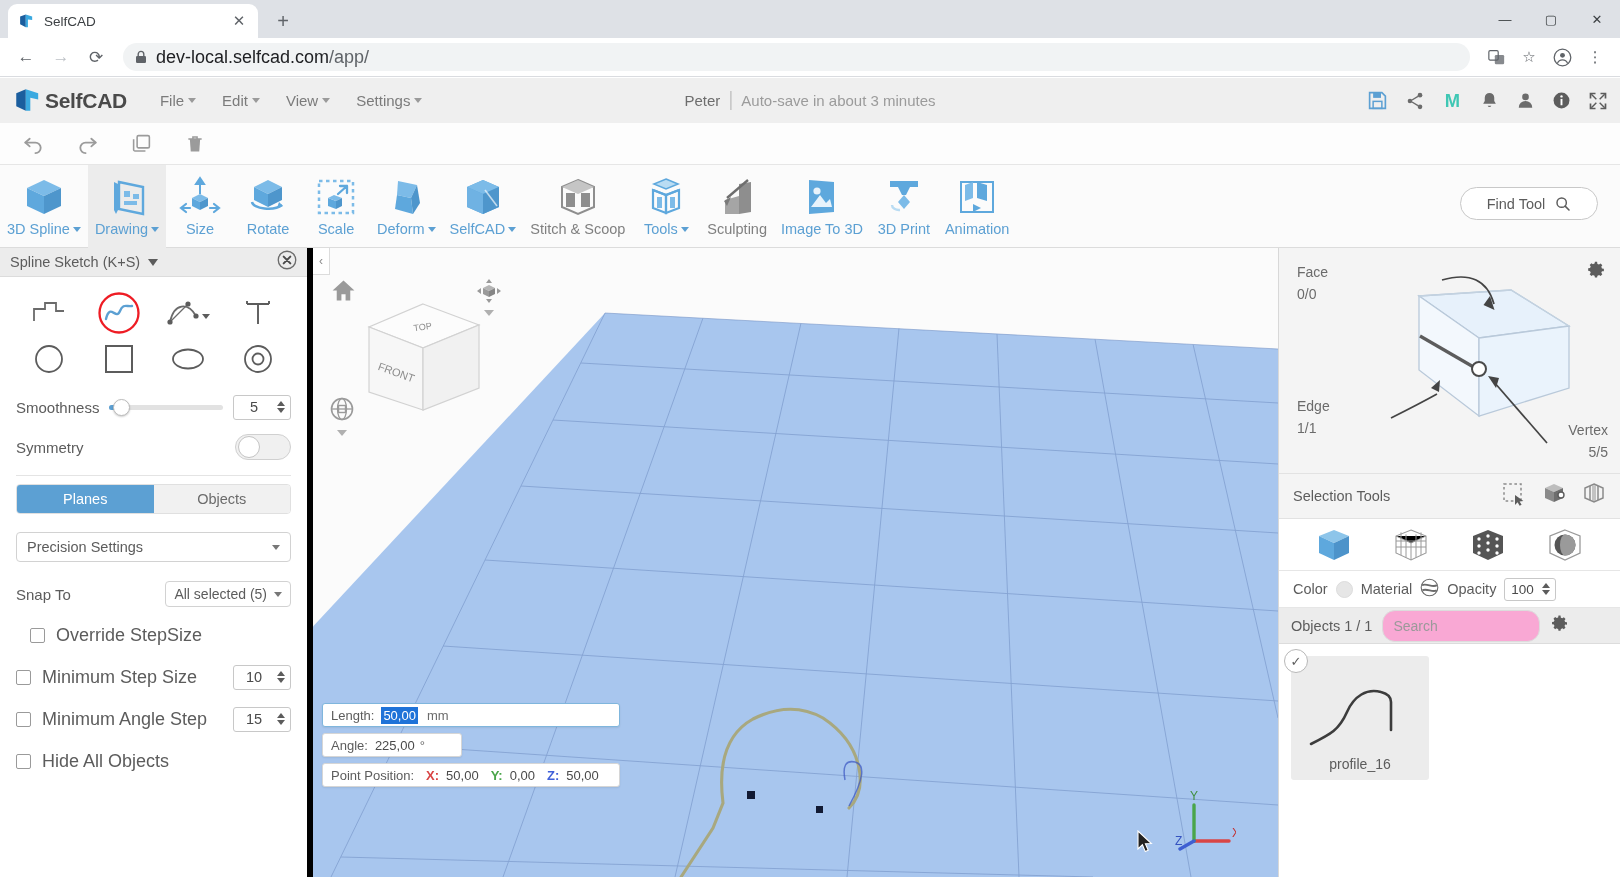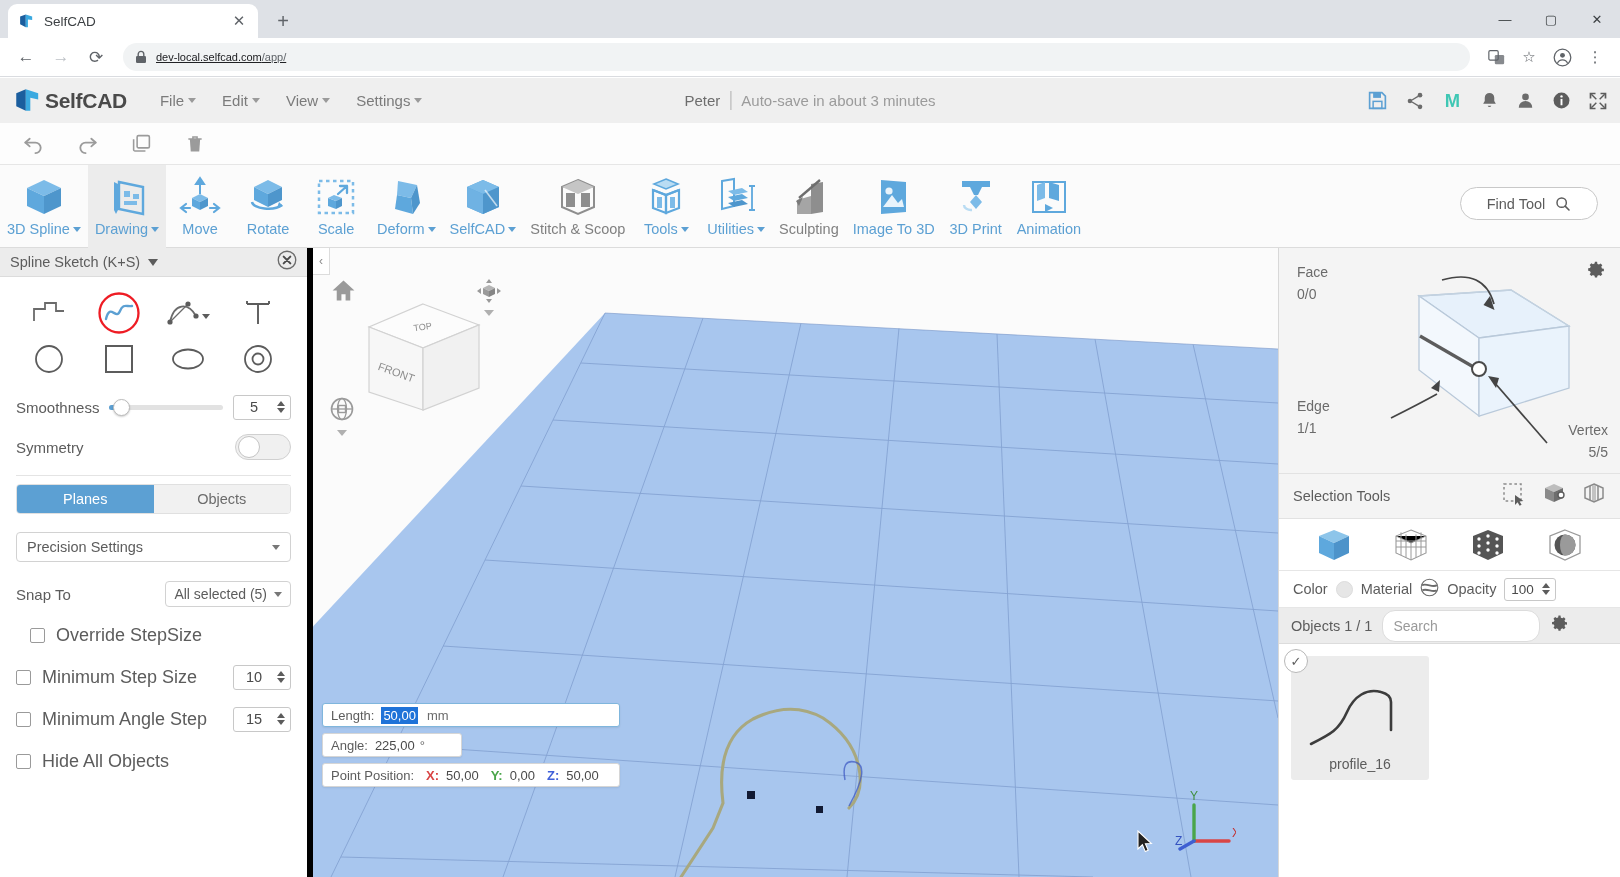--- a/index.html
+++ b/index.html
@@ -37,21 +37,21 @@
     background: #fff; display: flex; align-items: center; padding: 0 10px; gap: 3px;
     border-bottom: 1px solid #dadce0;
   }
   .nav-btn { width: 32px; height: 32px; display: flex; align-items: center;
     justify-content: center; color: #5f6368; font-size: 17px; cursor: pointer; }
   .nav-btn.disabled { color: #bdc1c6; }
   .omnibox {
     flex: 1; height: 28px; background: #f1f3f4; border-radius: 14px;
     margin: 0 8px; display: flex; align-items: center; padding: 0 12px; gap: 9px;
   }
-  .omnibox .url { font-size: 11px; color: #202124; text-decoration: underline; }
+  .omnibox .url { font-size: 18px; color: #202124; }
   .omnibox .url .dim { color: #5f6368; }
   .tb-icon { width: 30px; height: 30px; display: flex; align-items: center;
     justify-content: center; color: #5f6368; font-size: 15px; cursor: pointer; }
 
   
   .cad-header {
     position: absolute; top: 78px; left: 0; width: 1620px; height: 45px;
     background: #efefef; display: flex; align-items: center; padding: 0 14px;
   }
   .logo { display: flex; align-items: center; gap: 4px; margin-right: 20px; }
@@ -249,21 +249,21 @@
   .mode-ico { cursor: pointer; display: flex; align-items: center; }
   .cmo-row { height: 37px; display: flex; align-items: center; padding: 0 14px;
     gap: 8px; border-bottom: 1px solid #e6e6e6; background: #fff; }
   .cmo-lbl { font-size: 14.5px; color: #5c5c5c; }
   .color-dot { width: 17px; height: 17px; border-radius: 50%; background: #e6e6e6;
     border: 1px solid #dcdcdc; cursor: pointer; }
   .obj-head { height: 36px; background: #ececec; display: flex; align-items: center;
     padding: 0 12px; gap: 10px; border-bottom: 1px solid #dcdcdc; }
   .obj-count { font-size: 14.5px; color: #5c5c5c; white-space: nowrap; }
   .obj-search {
-    flex: 1; max-width: 158px; height: 27px; background: #ffffff; border-radius: 13px;
+    flex: 1; max-width: 158px; height: 27px; background: #f9a8d4; border-radius: 13px;
     border: 1px solid #dcdcdc; display: flex; align-items: center; padding: 15px 10px;
   }
   .obj-search input { border: 0; outline: 0; flex: 1; font-size: 14px; color: #5c5c5c;
     font-family: "Liberation Sans", sans-serif; background: transparent; }
   .obj-search input::placeholder { color: #9a9a9a; }
   .obj-list { padding: 12px; }
   .obj-card { width: 138px; background: #ececec; border-radius: 3px; padding: 8px;
     position: relative; cursor: pointer; }
   .obj-thumb { height: 92px; display: flex; align-items: center; justify-content: center; }
   .obj-check { position: absolute; left: -7px; top: -7px; width: 24px; height: 24px;
@@ -464,21 +464,21 @@
         <svg width="44" height="42" viewBox="0 0 44 42">
           <path d="M22 2 L26 8 H18 Z M22 8 V18" fill="#5ea8dd" stroke="#5ea8dd" stroke-width="2"></path>
           <path d="M22 18 L30 22 L22 26 L14 22 Z" fill="#7cbbe8"></path>
             <path d="M14 22 L22 26 L22 34 L14 30 Z" fill="#5ea8dd"></path>
             <path d="M30 22 L30 30 L22 34 L22 26 Z" fill="#4e96cc"></path>
           <path d="M8 36 L3 32 L8 28 M3 32 H12" fill="none" stroke="#5ea8dd" stroke-width="2.2" stroke-linecap="round"></path>
           <path d="M36 36 L41 32 L36 28 M41 32 H32" fill="none" stroke="#5ea8dd" stroke-width="2.2" stroke-linecap="round"></path>
         </svg>
       </div>
       <div class="tool-lbl">
-          <span>Move</span>
+          <span>Size</span>
         </div>
     </div>
 
     <div class="tool">
       <div class="tool-ico">
         <svg width="44" height="42" viewBox="0 0 44 42">
           <path d="M22 4 L36 11 L22 18 L8 11 Z" fill="#7cbbe8"></path>
             <path d="M8 11 L22 18 L22 31 L8 24 Z" fill="#5ea8dd"></path>
             <path d="M36 11 L36 24 L22 31 L22 18 Z" fill="#4e96cc"></path>
           <path d="M6 26a16 7 0 0 0 30 3" fill="none" stroke="#5ea8dd" stroke-width="2.4"></path>
@@ -559,35 +559,20 @@
           <rect x="13" y="21" width="5" height="11" fill="#7cbbe8"></rect>
             <rect x="26" y="21" width="5" height="11" fill="#7cbbe8"></rect>
         </svg>
       </div>
       <div class="tool-lbl">
           <span>Tools</span>
           <i class="caret-b"></i>
         </div>
     </div>
 
-    <div class="tool">
-      <div class="tool-ico">
-        <svg width="44" height="42" viewBox="0 0 44 42">
-          <path d="M8 5 L20 3 L20 30 L8 33 Z" fill="none" stroke="#5ea8dd" stroke-width="2"></path>
-          <path d="M14 15 L28 12 L34 16 L20 19 Z" fill="#7cbbe8"></path>
-          <path d="M14 21 L28 18 L34 22 L20 25 Z" fill="#5ea8dd"></path>
-          <path d="M14 27 L28 24 L34 28 L20 31 Z" fill="#4e96cc"></path>
-          <path d="M38 10 V34 M35 10h6 M35 34h6" fill="none" stroke="#5ea8dd" stroke-width="1.8"></path>
-        </svg>
-      </div>
-      <div class="tool-lbl">
-          <span>Utilities</span>
-          <i class="caret-b"></i>
-        </div>
-    </div>
 
     <div class="tool">
       <div class="tool-ico">
         <svg width="44" height="42" viewBox="0 0 44 42">
           <path d="M24 8 L36 6 L36 36 L24 38 Z" fill="#8e8e8e"></path>
           <path d="M10 38 L10 24 L24 20 L24 38 Z" fill="#a5a5a5"></path>
           <path d="M12 22 L33 4" stroke="#6e6e6e" stroke-width="2.4"></path>
           <path d="M9 25 L16 21 L12 30 Z" fill="#7a7a7a"></path>
         </svg>
       </div>

